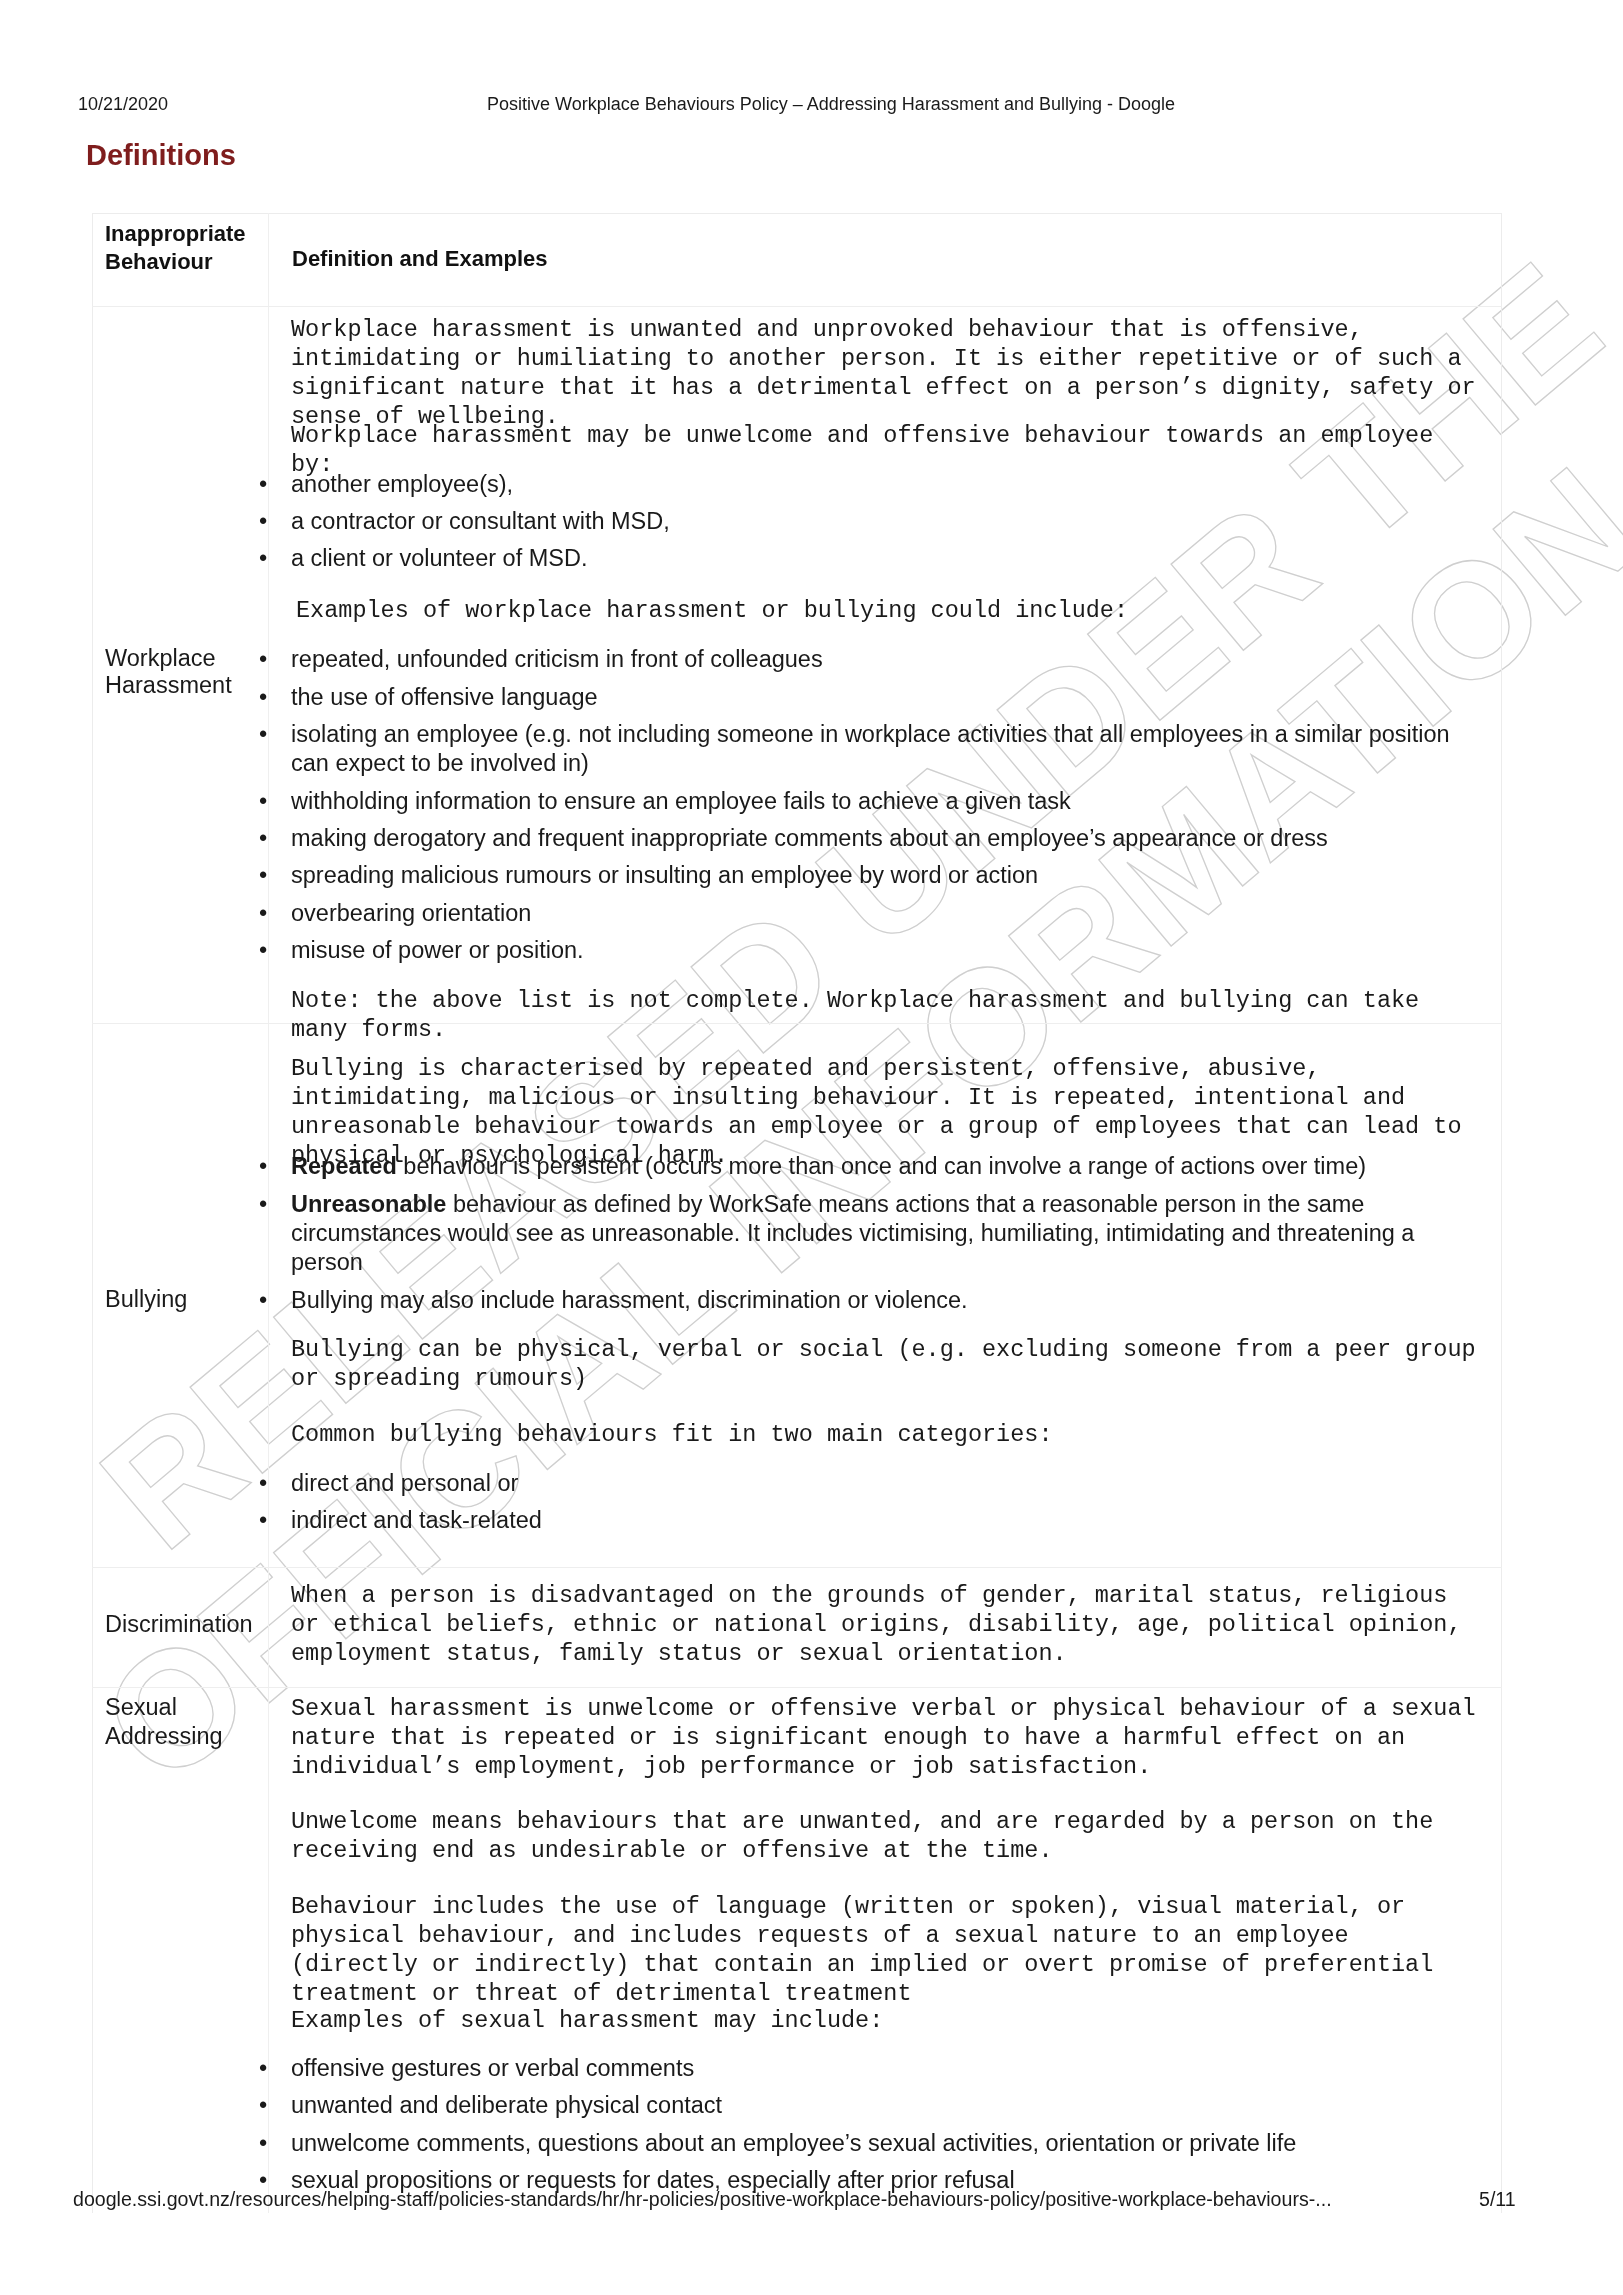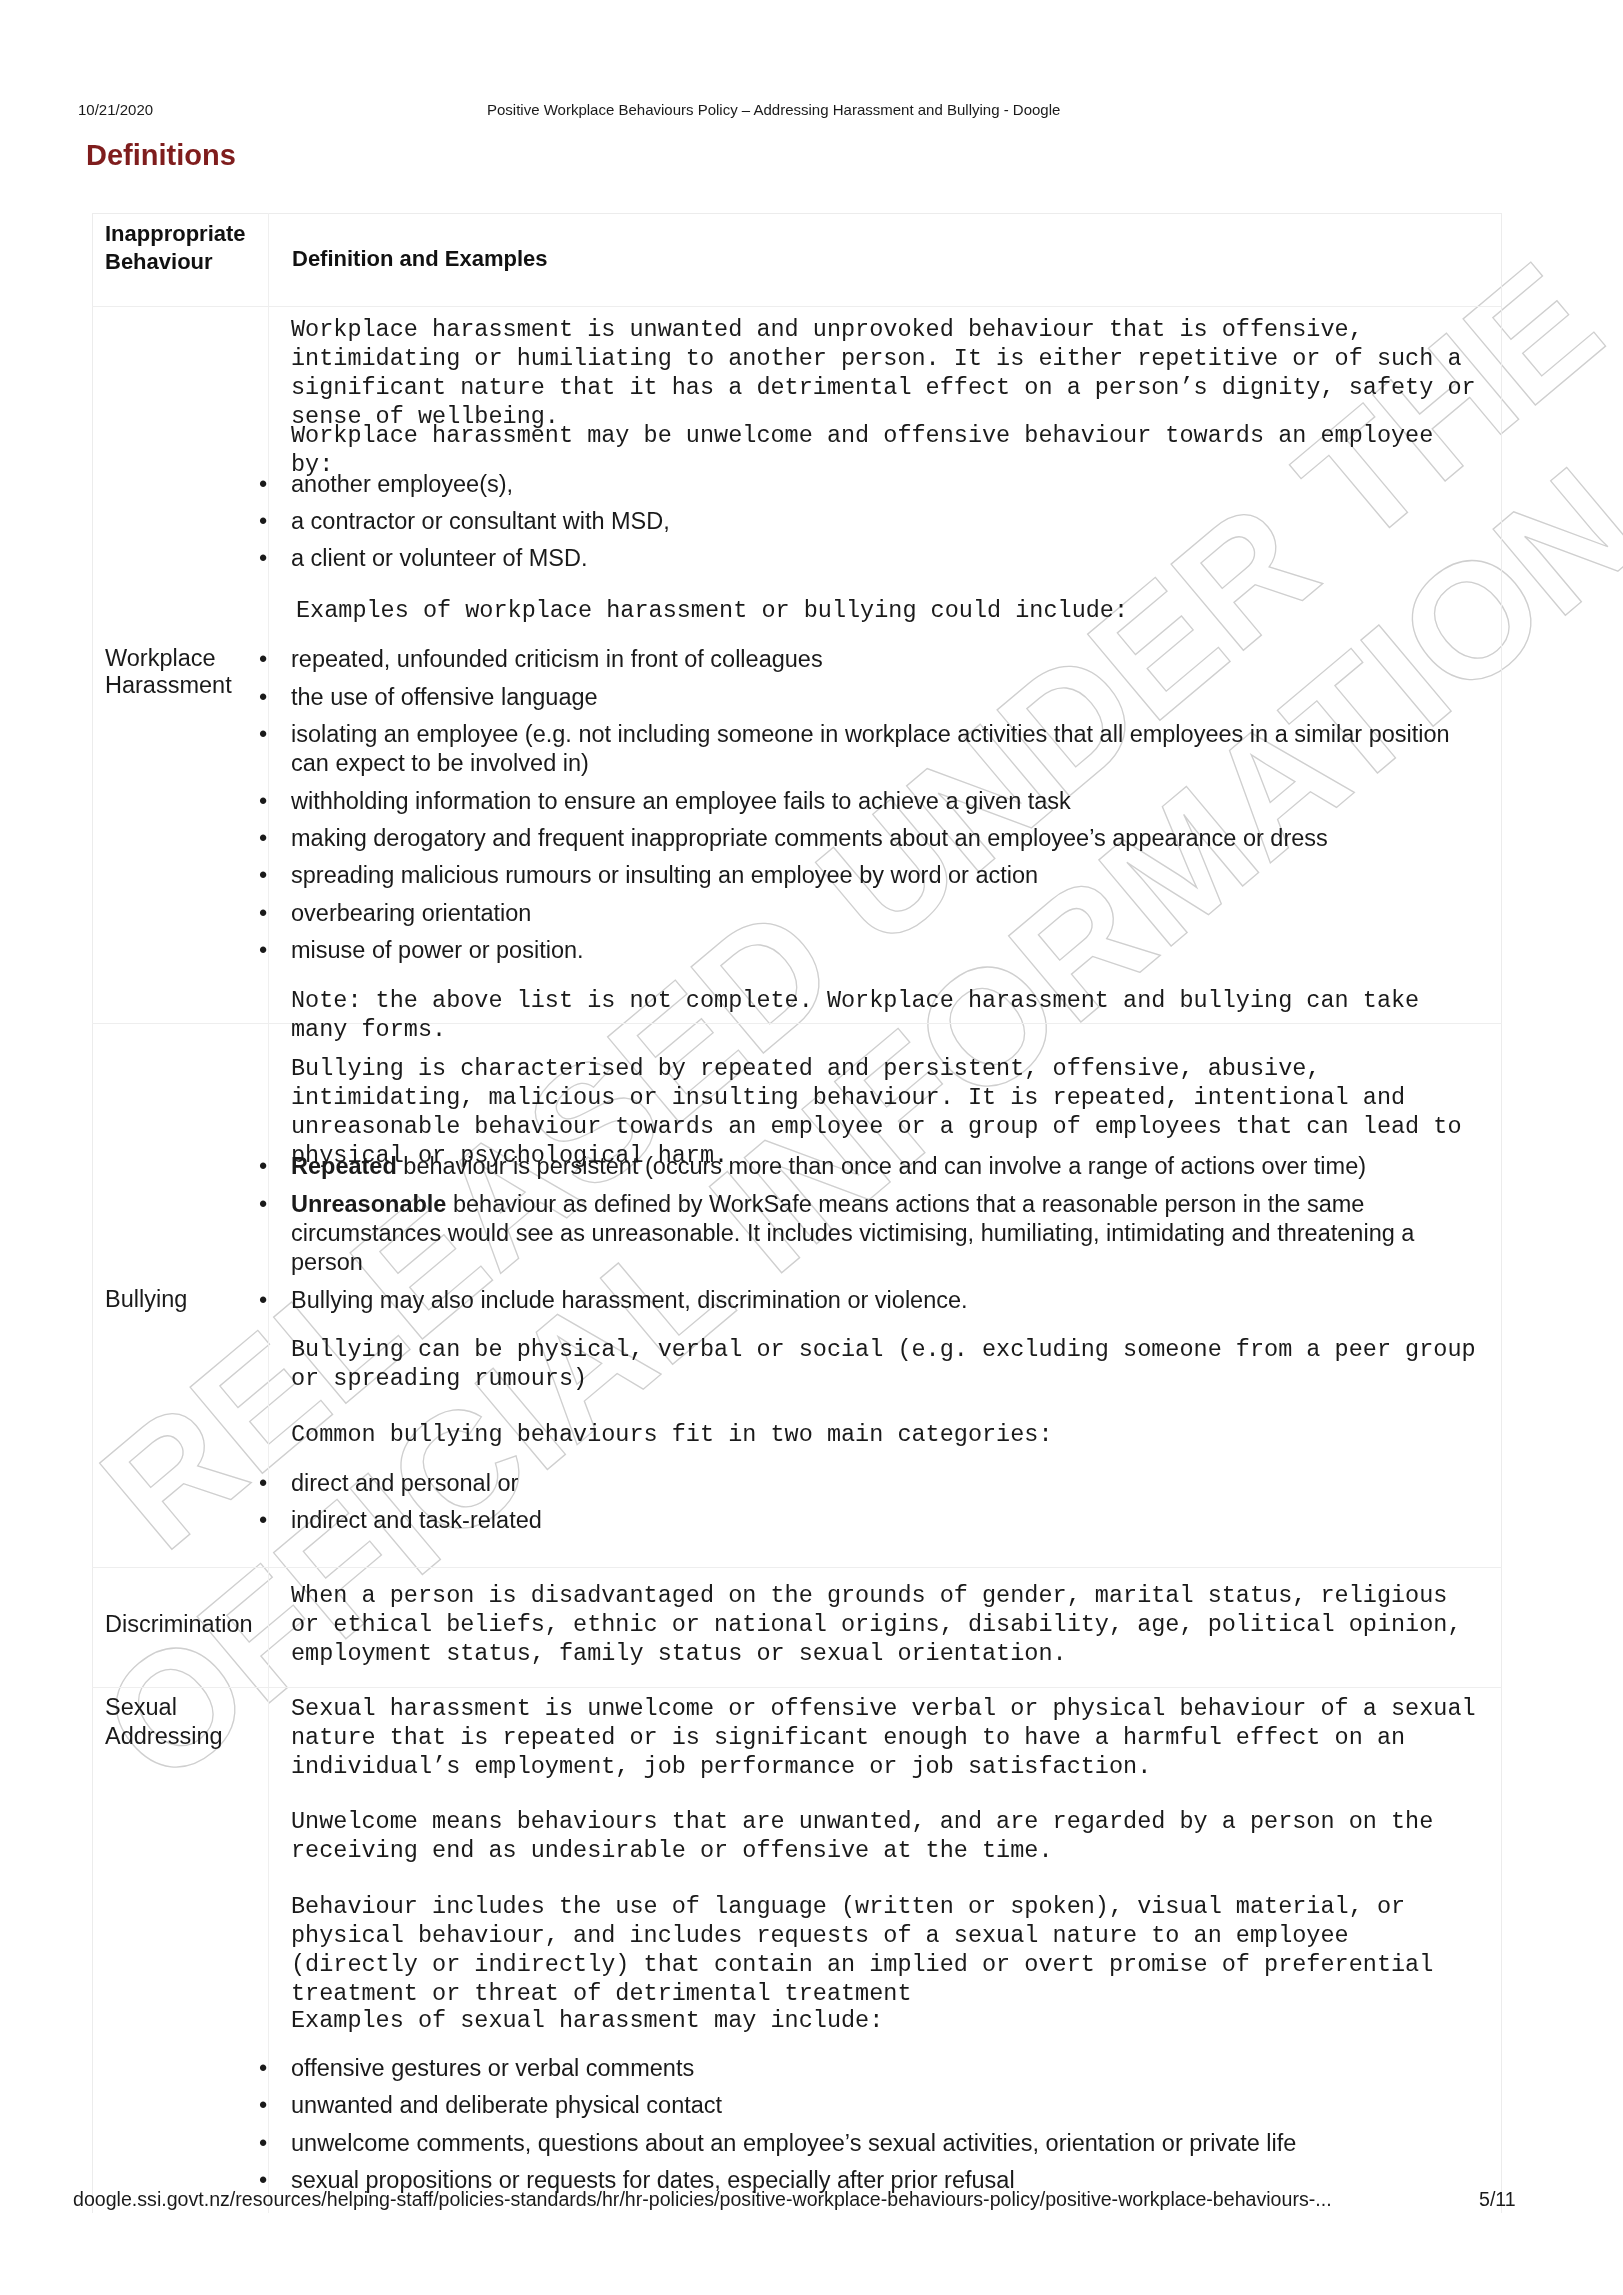--- a/index.html
+++ b/index.html
@@ -1,19 +1,19 @@
 <!DOCTYPE html>
 <html style="font-size:10.5px"><head>
 <meta charset="utf-8">
 <style>
   html, body { margin: 0; padding: 0; background: #ffffff; }
   body { width: 1623px; height: 2295px; position: relative; overflow: hidden;
          font-family: "Liberation Sans", "DejaVu Sans", sans-serif; color: #1a1a1a; }
   .abs { position: absolute; }
-  .hdr { font-size: 15px; top: 101px; white-space: nowrap; text-align: center; }
+  .hdr { font-size: 18px; top: 94px; white-space: nowrap; text-align: center; }
   .hdr-date { left: 78px; }
   .hdr-title { left: 487px; }
   .section-title { left: 86px; top: 139px; font-size: 29px; font-weight: bold; color: #7f1d1d; }
   .table-frame { left: 92px; top: 213px; width: 1410px; height: 2000px;
                  border: 1.3px solid #ececec; border-bottom: none; box-sizing: border-box; }
   .col-div { left: 268px; top: 213px; width: 1.3px; height: 2000px; background: #efefef; }
   .row-div { left: 92px; width: 1410px; height: 1.3px; background: #eeeeee; }
   .th { font-size: 22px; font-weight: bold; line-height: 27.5px; color: #111; }
   .th-col1 { left: 105px; top: 220px; }
   .th-col2 { left: 292px; top: 245px; }

